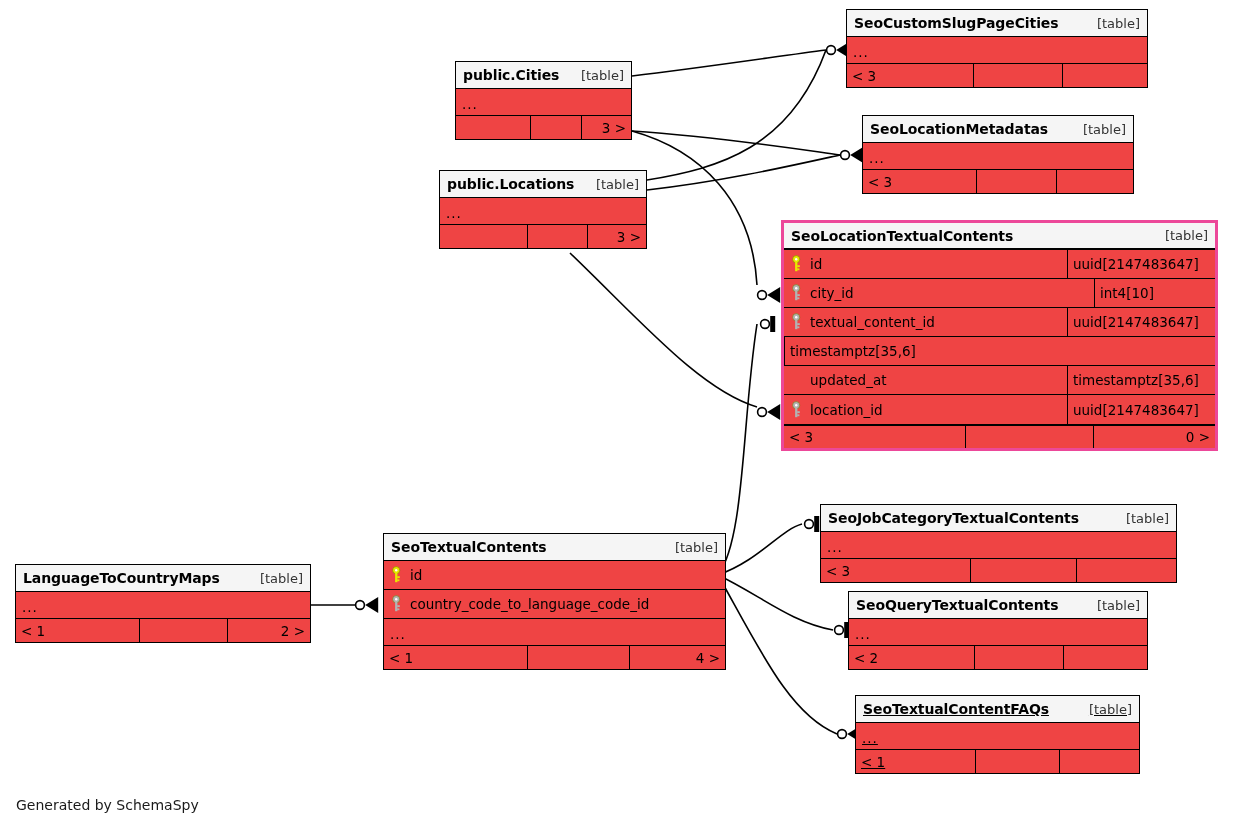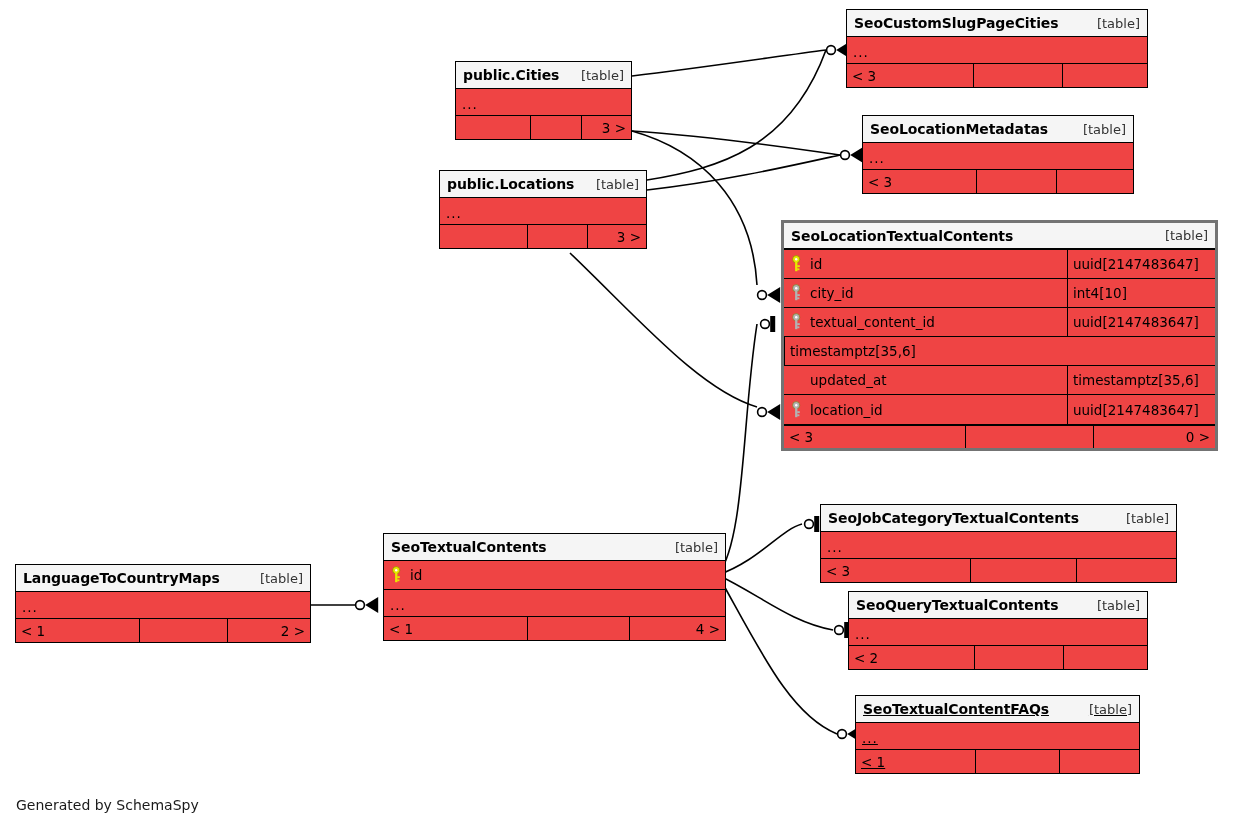--- a/index.html
+++ b/index.html
@@ -34,21 +34,21 @@
   .table-node {
     position: absolute;
     box-sizing: border-box;
     background: #ef4444;
     border: 1px solid #000000;
     z-index: 2;
     font-size: 13.5px;
     color: #000000;
   }
   .table-node.emphasis {
-    border: 3px solid #737373;
+    border: 3px solid #ec4899;
   }
   .tbl-header {
     box-sizing: border-box;
     background: #f5f5f5;
     border-bottom: 1px solid #000000;
     display: flex;
     align-items: center;
     justify-content: space-between;
     padding: 0 7px;
     height: 27px;
@@ -300,21 +300,21 @@
             <span class="col-name">
               <span class="keyicon"><svg width="13" height="18" viewBox="0 0 13 18" xmlns="http://www.w3.org/2000/svg">
                   <circle cx="6.2" cy="4.2" r="3.6" fill="#b3b3b3" stroke="#7a7a00" stroke-width="0.6" opacity="1"></circle>
                   <circle cx="6.2" cy="4.2" r="1.2" fill="#ffffff"></circle>
                   <rect x="5.1" y="6.8" width="2.3" height="9.4" fill="#b3b3b3"></rect>
                   <rect x="7.2" y="10.2" width="2.6" height="1.9" fill="#b3b3b3"></rect>
                   <rect x="7.2" y="13.4" width="2.2" height="1.8" fill="#b3b3b3"></rect>
                 </svg></span>
               <span class="colname-text">city_id</span>
             </span>
-            <span class="col-type" style="width:148px">int4[10]</span>
+            <span class="col-type" style="width:121px">int4[10]</span>
           </div>
           <div class="row">
             <span class="col-name">
               <span class="keyicon"><svg width="13" height="18" viewBox="0 0 13 18" xmlns="http://www.w3.org/2000/svg">
                   <circle cx="6.2" cy="4.2" r="3.6" fill="#b3b3b3" stroke="#7a7a00" stroke-width="0.6" opacity="1"></circle>
                   <circle cx="6.2" cy="4.2" r="1.2" fill="#ffffff"></circle>
                   <rect x="5.1" y="6.8" width="2.3" height="9.4" fill="#b3b3b3"></rect>
                   <rect x="7.2" y="10.2" width="2.6" height="1.9" fill="#b3b3b3"></rect>
                   <rect x="7.2" y="13.4" width="2.2" height="1.8" fill="#b3b3b3"></rect>
                 </svg></span>
@@ -375,20 +375,32 @@
           <div class="row">
             <span class="col-name">
               <span class="keyicon"><svg width="13" height="18" viewBox="0 0 13 18" xmlns="http://www.w3.org/2000/svg">
                   <circle cx="6.2" cy="4.2" r="3.6" fill="#e8e800" stroke="#7a7a00" stroke-width="0.6" opacity="1"></circle>
                   <circle cx="6.2" cy="4.2" r="1.2" fill="#ffffff"></circle>
                   <rect x="5.1" y="6.8" width="2.3" height="9.4" fill="#e8e800"></rect>
                   <rect x="7.2" y="10.2" width="2.6" height="1.9" fill="#e8e800"></rect>
                   <rect x="7.2" y="13.4" width="2.2" height="1.8" fill="#e8e800"></rect>
                 </svg></span>
               <span class="colname-text">id</span>
+            </span>
+          </div>
+          <div class="row">
+            <span class="col-name">
+              <span class="keyicon"><svg width="13" height="18" viewBox="0 0 13 18" xmlns="http://www.w3.org/2000/svg">
+                  <circle cx="6.2" cy="4.2" r="3.6" fill="#b3b3b3" stroke="#7a7a00" stroke-width="0.6" opacity="1"></circle>
+                  <circle cx="6.2" cy="4.2" r="1.2" fill="#ffffff"></circle>
+                  <rect x="5.1" y="6.8" width="2.3" height="9.4" fill="#b3b3b3"></rect>
+                  <rect x="7.2" y="10.2" width="2.6" height="1.9" fill="#b3b3b3"></rect>
+                  <rect x="7.2" y="13.4" width="2.2" height="1.8" fill="#b3b3b3"></rect>
+                </svg></span>
+              <span class="colname-text">country_code_to_language_code_id</span>
             </span>
           </div>
           <div class="row ellipsis-row">...</div>
         </div>
         <div class="tbl-footer">
           <span class="foot-cell foot-left" style="width:143px">&lt; 1</span>
           <span class="foot-cell foot-mid" style="width:103px"></span>
           <span class="foot-cell foot-right" style="width:95px">4 &gt;</span>
         </div>
       </div>

